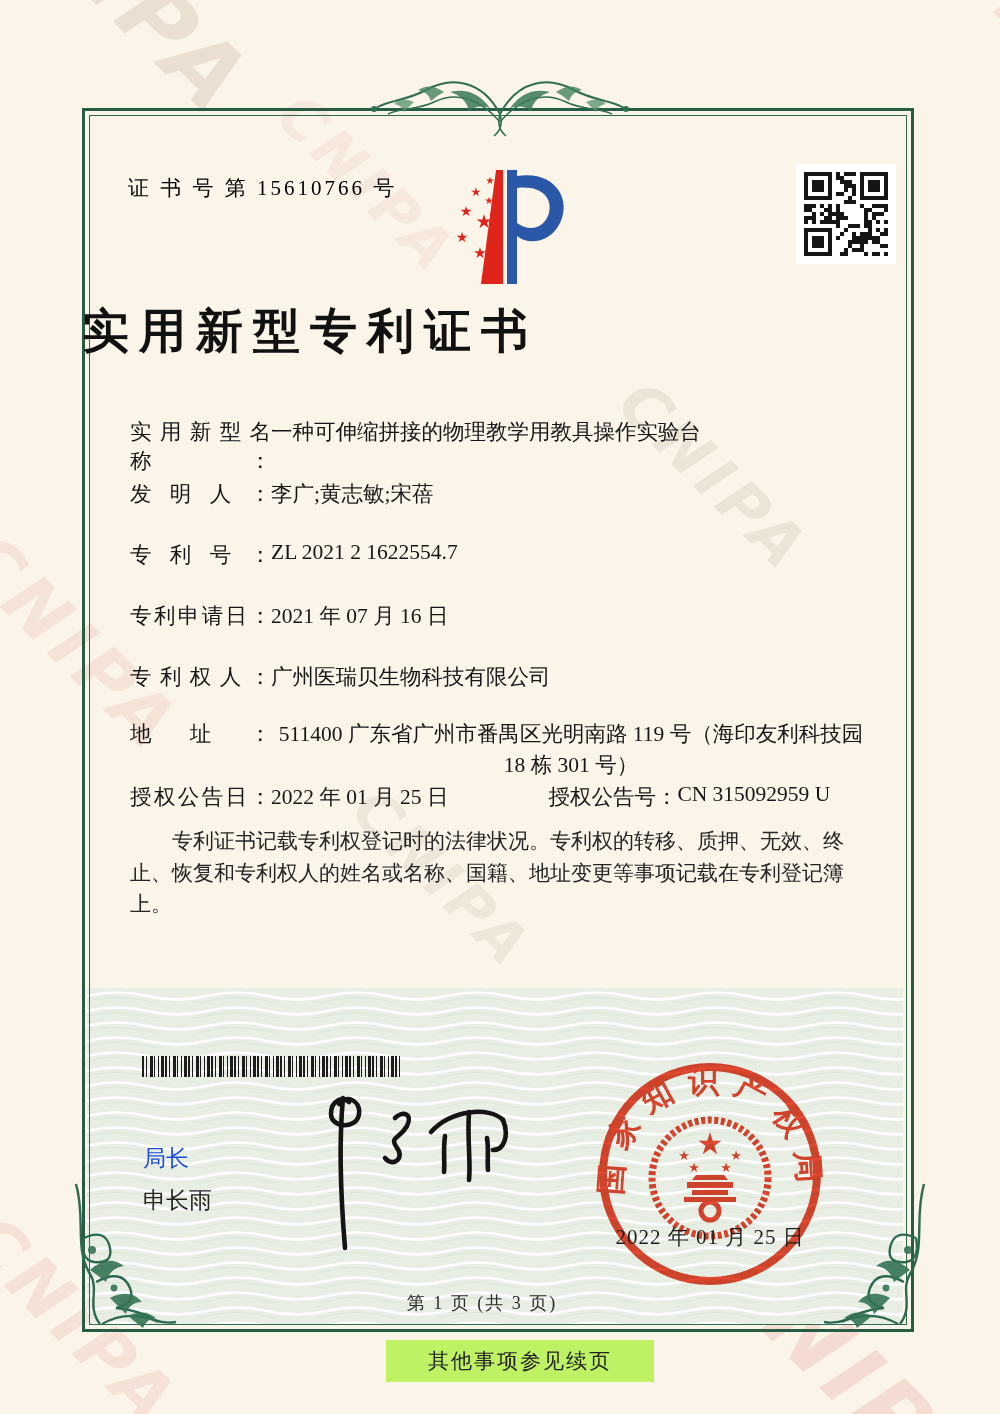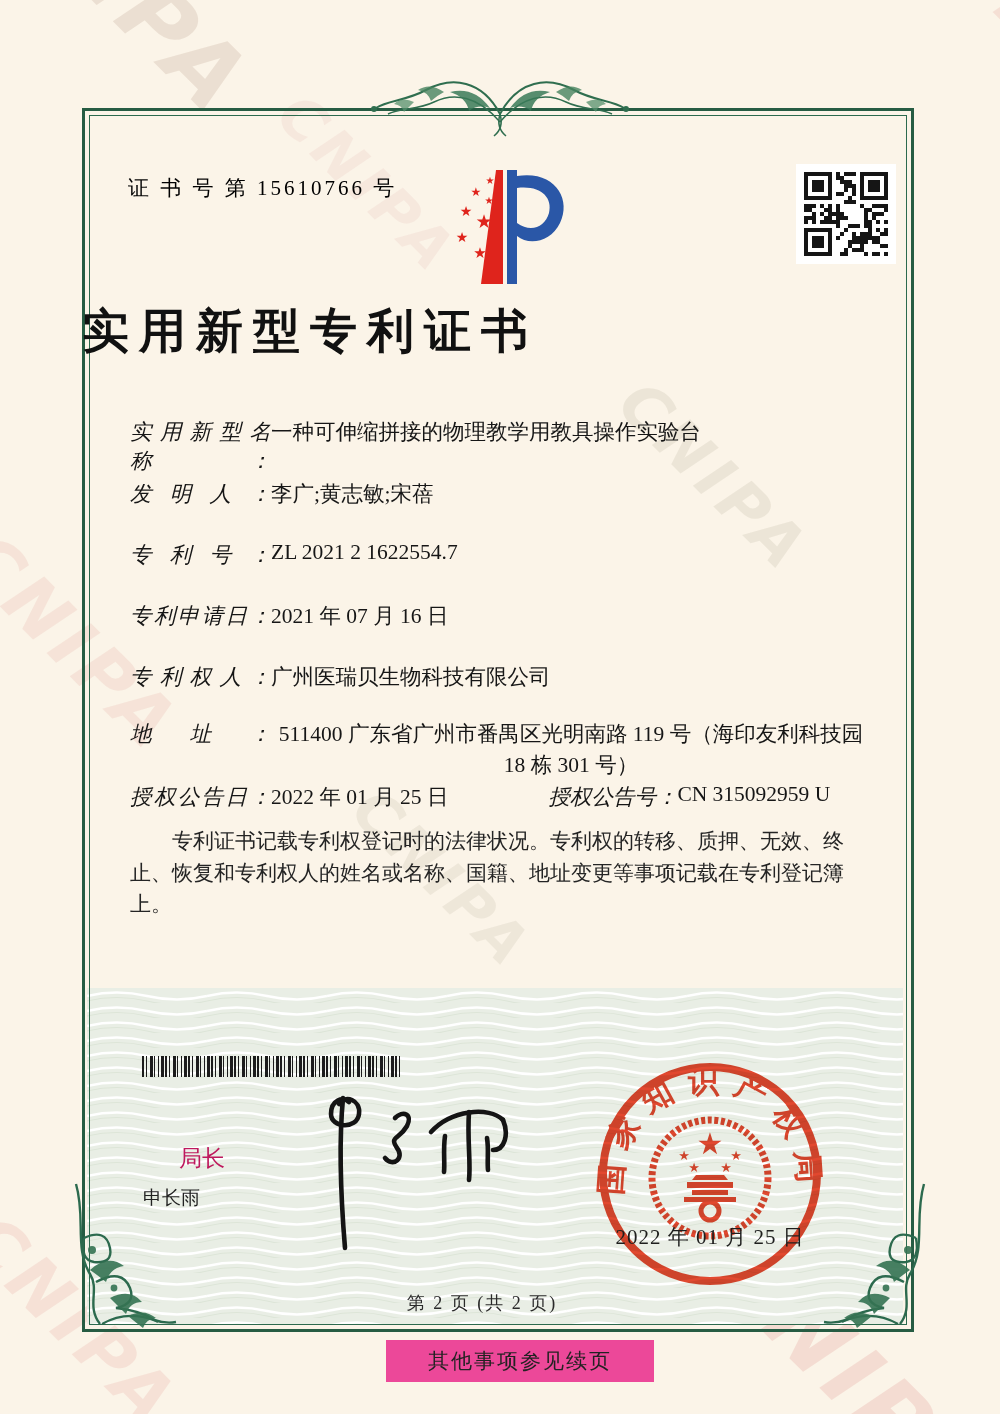--- a/index.html
+++ b/index.html
@@ -44,21 +44,21 @@
   .logo{position:absolute;left:432px;top:166px;width:140px;height:134px;}
   .title{
     position:absolute;left:82px;width:826px;top:300px;
     text-align:left;font-size:47px;font-weight:bold;
     letter-spacing:10px;color:#111;
   }
   
   .row{position:absolute;left:130px;width:760px;font-size:21.5px;color:#161616;}
   .lbl{
     display:inline-block;width:141px;vertical-align:top;
-    text-align:justify;text-align-last:justify;font-style:italic;
+    text-align:justify;text-align-last:justify;
   }
   .val{vertical-align:top;}
   .val-wrap{display:inline-block;width:600px;line-height:31px;text-align:center;}
   .lbl2{display:inline-block;margin-left:100px;width:auto;text-align:center;text-align-last:auto;}
   
   .paras{
     position:absolute;left:130px;top:826px;width:748px;
     font-size:21px;line-height:31.5px;color:#242424;
   }
   .paras p{margin:0;text-indent:2em;}
@@ -66,31 +66,31 @@
   .barcode{
     position:absolute;left:142px;top:1056px;width:258px;height:21px;
     background:repeating-linear-gradient(90deg,
       #1c1c1c 0 2px,transparent 2px 4px,
       #1c1c1c 4px 5px,transparent 5px 8px,
       #1c1c1c 8px 11px,transparent 11px 12px,
       #1c1c1c 12px 13px,transparent 13px 16px,
       #1c1c1c 16px 17px,transparent 17px 19px,
       #1c1c1c 19px 22px,transparent 22px 23px);
   }
-  .sig-title{position:absolute;left:143px;top:1143px;font-size:23px;font-family:Liberation Sans, sans-serif;color:#be185d;margin-left:36px;}
-  .sig-name{position:absolute;left:143px;top:1185px;font-size:19px;font-family:"Liberation Sans","DejaVu Sans",sans-serif;color:#222;}
+  .sig-title{position:absolute;left:143px;top:1143px;font-size:23px;font-family:Liberation Sans, sans-serif;color:#1d4ed8;}
+  .sig-name{position:absolute;left:143px;top:1185px;font-size:23px;font-family:"Liberation Sans","DejaVu Sans",sans-serif;color:#222;}
   .signature{position:absolute;left:283px;top:1088px;width:245px;height:165px;}
   .seal{position:absolute;left:592px;top:1054px;width:236px;height:244px;mix-blend-mode:multiply;}
   .page-no{
     position:absolute;left:82px;width:800px;top:1291px;
     text-align:center;font-size:18px;color:#2a2a2a;letter-spacing:2px;
   }
   .footer-note{
     position:absolute;left:520px;top:1340px;transform:translateX(-50%);
-    background:#ec4899;padding:7px 42px;
+    background:#bef264;padding:7px 42px;
     font-size:21px;color:#222;letter-spacing:2px;
   }
   .ornament-top{position:absolute;left:350px;top:62px;width:300px;height:82px;}
   .corner{position:absolute;width:112px;height:158px;}
   .corner-left{left:66px;top:1178px;}
   .corner-right{left:822px;top:1178px;transform:scaleX(-1);}
 </style>
 </head>
 <body>
 
@@ -379,14 +379,14 @@
       <polygon points="100,126 136,126 132,121 104,121"></polygon>
       <rect x="95" y="128" width="46" height="6"></rect>
       <rect x="100" y="136" width="36" height="5"></rect>
       <rect x="92" y="143" width="52" height="5"></rect>
       <circle cx="118" cy="157" r="9" fill="none" stroke="#e03b20" stroke-width="5"></circle>
     </g>
     <text x="118" y="190" font-size="21" fill="#101010" text-anchor="middle" letter-spacing="1" font-family="'Liberation Serif',serif">2022 年 01 月 25 日</text>
   </g>
 </svg>
 
-<div class="page-no">第 2 页 (共 2 页)</div>
+<div class="page-no">第 1 页 (共 3 页)</div>
 <div class="footer-note">其他事项参见续页</div>
 
 </body></html>

